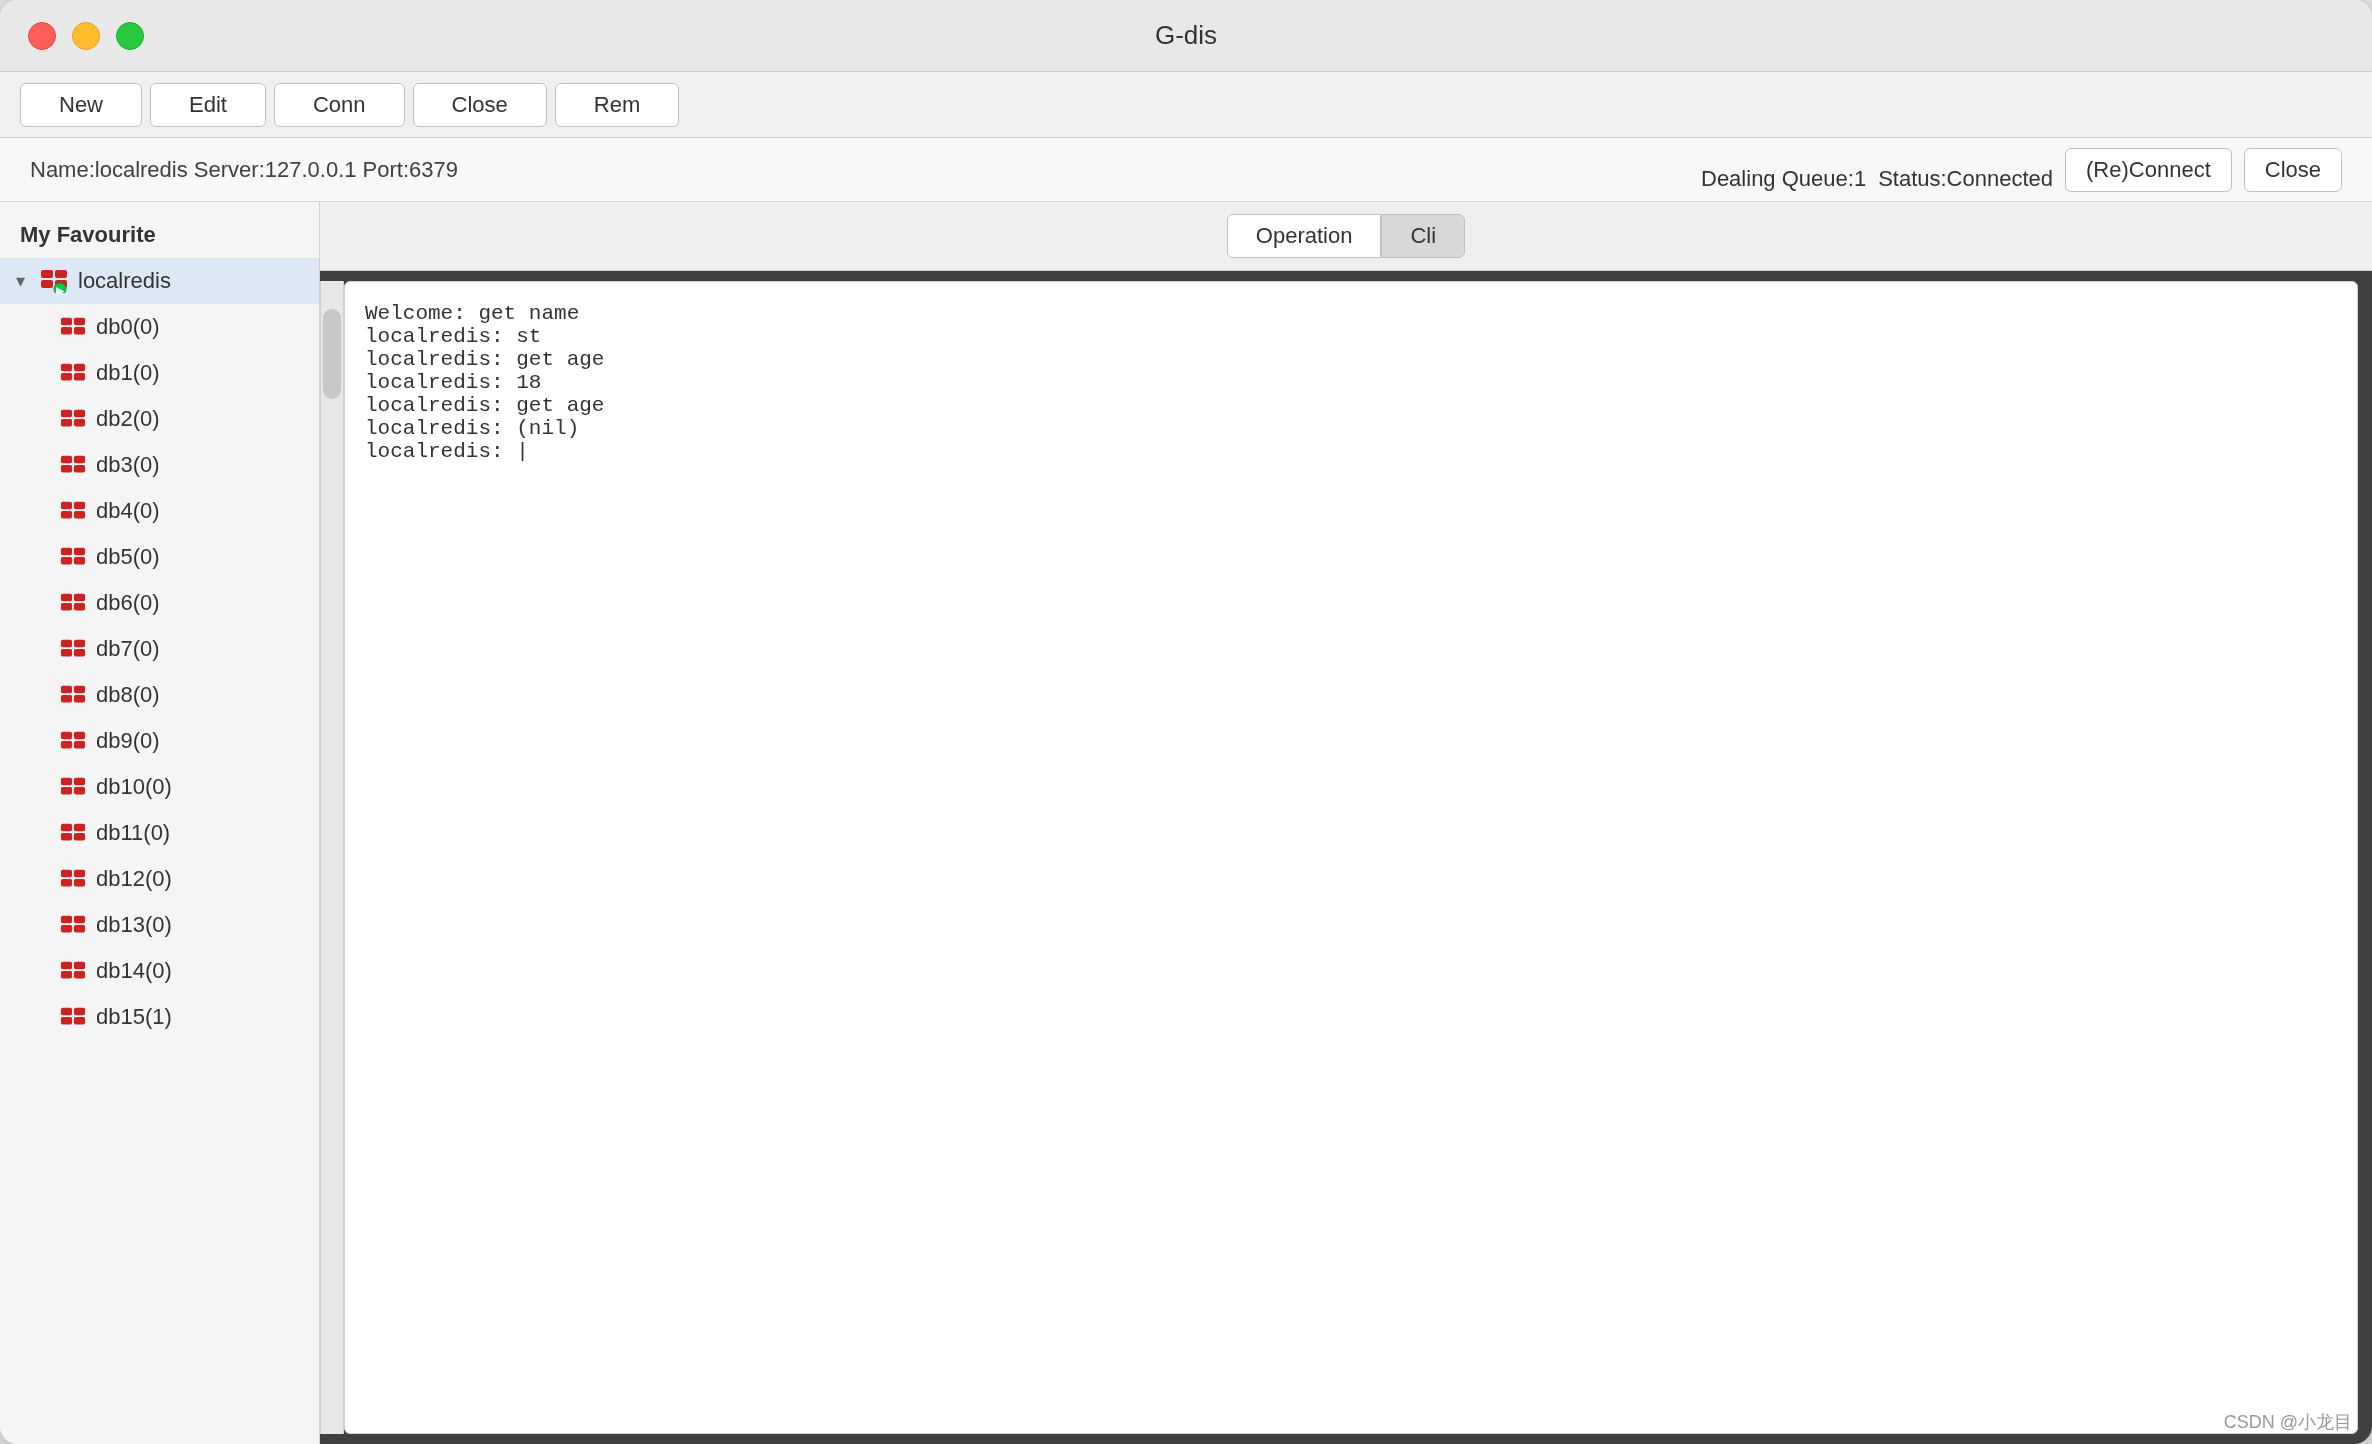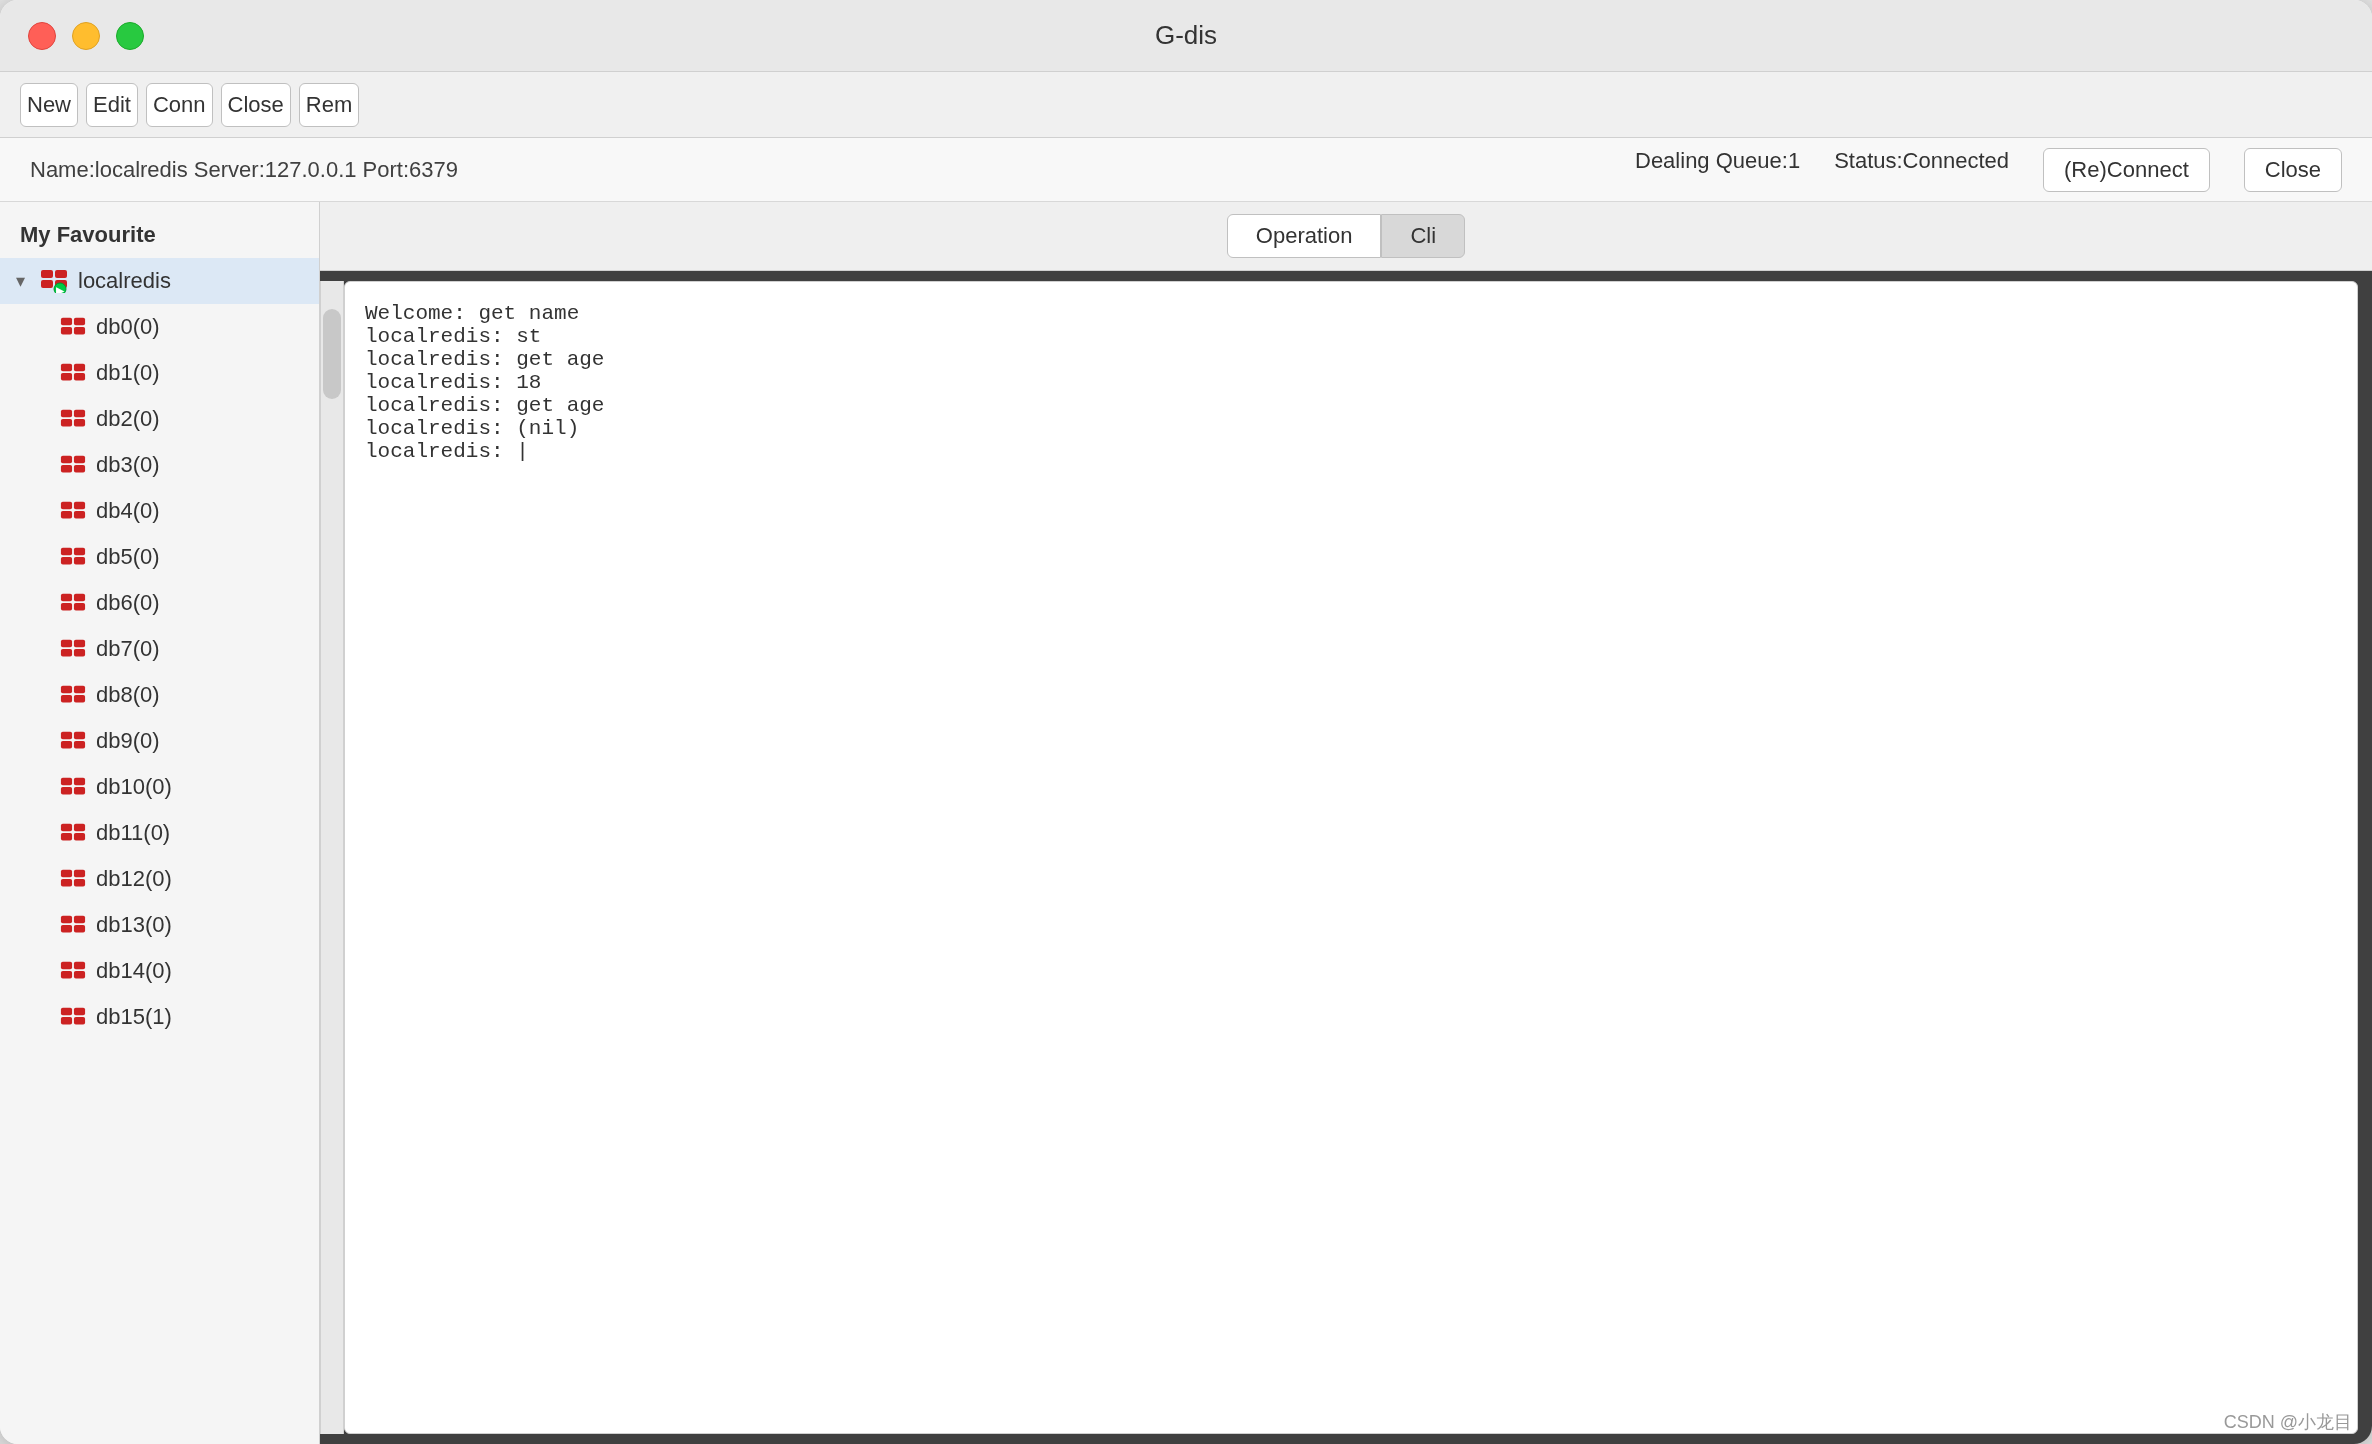--- a/index.html
+++ b/index.html
@@ -65,21 +65,21 @@
       background: #f0f0f0;
       border-bottom: 1px solid #d0d0d0;
       display: flex;
       align-items: center;
       padding: 0 20px;
       gap: 8px;
       flex-shrink: 0;
     }
 
     .toolbar-btn {
-      padding: 8px 6px;
+      padding: 8px 38px;
       background: #ffffff;
       border: 1px solid #c0c0c0;
       border-radius: 6px;
       font-size: 22px;
       cursor: pointer;
       color: #333;
     }
 
     
     .conn-bar {
@@ -93,22 +93,22 @@
     }
 
     .conn-info {
       font-size: 22px;
       color: #404040;
       flex: 1;
     }
 
     .conn-status-area {
       display: flex;
-      align-items: flex-start;
-      gap: 34px;
+      align-items: flex-end;
+      gap: 12px;
     }
 
     .conn-queue {
       font-size: 22px;
       color: #333;
     }
 
     .conn-status {
       font-size: 22px;
       color: #333;

